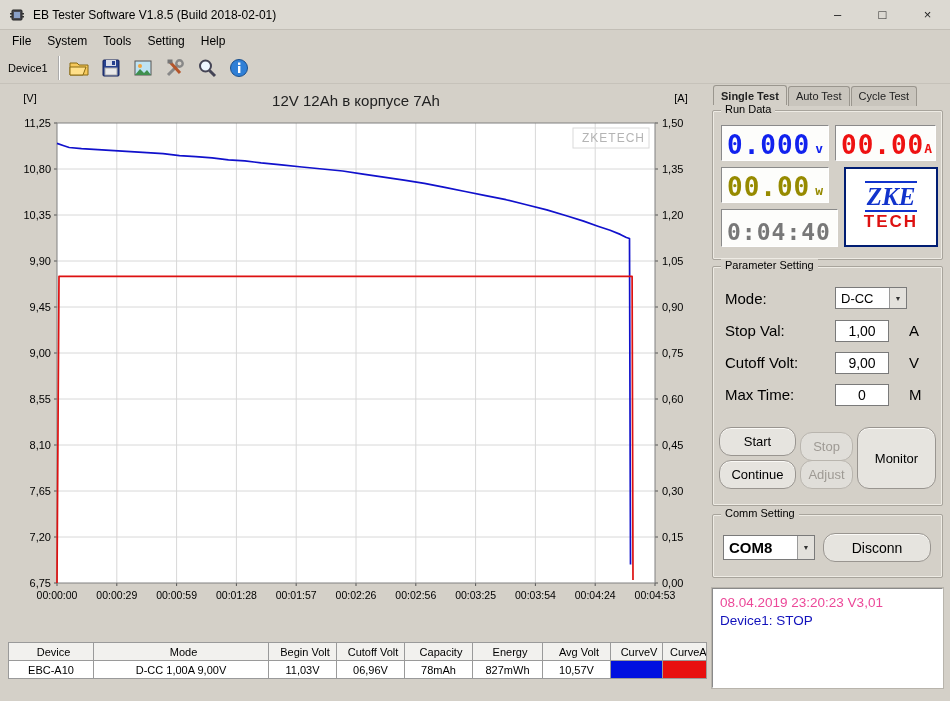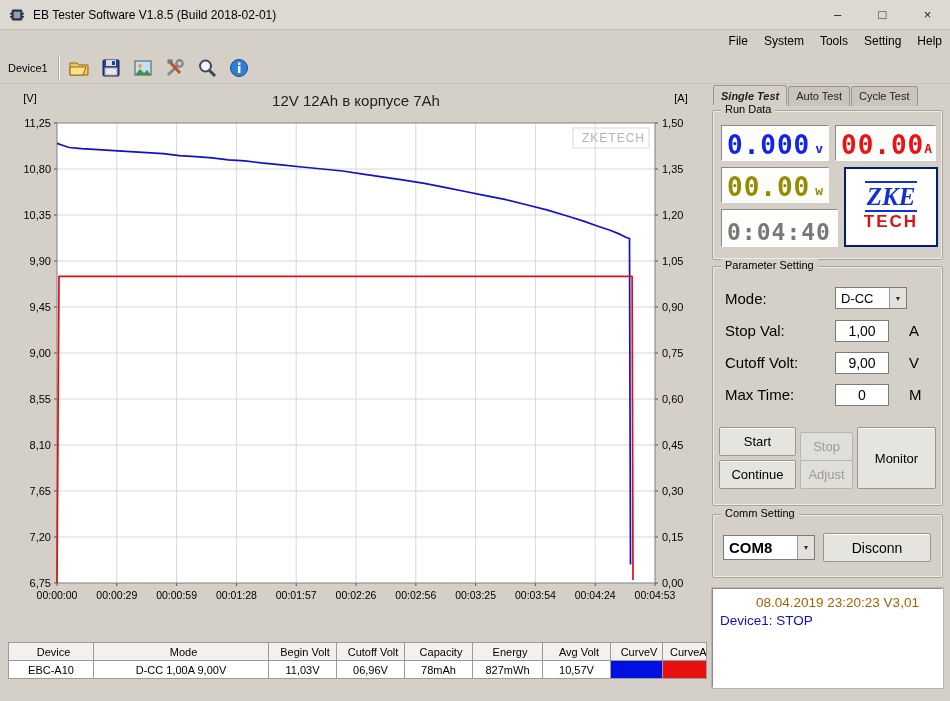--- a/index.html
+++ b/index.html
@@ -8,21 +8,21 @@
   #window { position:absolute; inset:0; background:#d4d0c8; outline:1px solid #7a7a7a; }
 
   
   #titlebar { position:absolute; left:0; top:0; width:950px; height:30px; background:#dcd9d2; display:flex; align-items:center; border-bottom:1px solid #c2beb6;}
   #titlebar .app-icon { width:16px; height:16px; margin:0 8px 0 9px; }
   #titlebar .title { font-size:12px; color:#000;text-align:right; }
   .caption-btns { margin-left:auto; display:flex; height:30px; }
   .caption-btn { width:45px; height:30px; display:flex; align-items:center; justify-content:center; font-size:13px; color:#222; cursor:default;}
 
   
-  #menubar { position:absolute; left:0; top:30px; width:950px; height:22px; display:flex; align-items:center; padding-left:4px;justify-content:flex-end; }
+  #menubar { position:absolute; left:0; top:30px; width:950px; height:22px; display:flex; align-items:center; padding-left:4px; }
   .menu-item { font-size:12px; padding:3px 8px; color:#000; }
 
   
   #toolbar { position:absolute; left:0; top:52px; width:950px; height:32px; display:flex; align-items:center; border-bottom:1px solid #c6c2ba;}
   .device-label { font-size:11px; padding:0 10px 0 8px; border-right:2px groove #fff; height:24px; display:flex; align-items:center; }
   .tb-icon { width:26px; height:26px; margin-left:6px; display:flex; align-items:center; justify-content:center; border:1px solid transparent; }
 
   
   #chart-wrap { position:absolute; left:0; top:84px; width:710px; height:540px; }
   svg text { font-family:"Liberation Sans", sans-serif; }
@@ -30,21 +30,21 @@
   
   #result-table { position:absolute; left:8px; top:642px; width:698px; border-collapse:collapse; table-layout:fixed; background:#fff; }
   #result-table td { border:1px solid #9a9a9a; font-size:11px; text-align:center; height:18px; padding:0 2px; overflow:hidden; white-space:nowrap; }
   #result-table tr.hdr td { background:#f2f1ee;padding-left:7px; }
   td.swatch { padding:0; }
 
   
   #right-panel { position:absolute; left:710px; top:84px; width:240px; height:617px; }
   .tabs { position:absolute; left:3px; top:2px; display:flex; height:20px; }
   .tab { font-size:11px; padding:3px 7px 2px; border:1px solid #9a968e; border-bottom:none; background:#c9c5bd; color:#222; border-radius:3px 3px 0 0; margin-right:1px;}
-  .tab.active { background:#d4d0c8; position:relative; top:-1px; padding-top:4px; font-weight:bold;font-style:italic;}
+  .tab.active { background:#d4d0c8; position:relative; top:-1px; padding-top:4px; font-weight:bold;}
 
   .groupbox { position:absolute; border:1px solid #a8a49c; border-radius:2px; box-shadow:inset 0 0 0 1px #eeebe4; }
   .gb-label { position:absolute; top:-8px; left:8px; font-size:11px; background:#d4d0c8; padding:0 4px; }
 
   #gb-run { left:2px; top:26px; width:231px; height:150px; }
   .seg-display { position:absolute; background:#fdfdfb; border:1px solid; border-color:#8a8a8a #ffffff #ffffff #8a8a8a; display:flex; align-items:flex-end; padding:1px 5px 2px; }
   .seg { font-family:"DejaVu Sans Mono", monospace; font-weight:bold; font-size:26px; line-height:1; letter-spacing:1px; }
   .seg-unit { font-family:"DejaVu Sans Mono", monospace; font-weight:bold; font-size:13px; margin-left:auto; line-height:1.3; }
   #disp-v { left:8px; top:14px; width:108px; height:36px; }
   #disp-a { left:122px; top:14px; width:101px; height:36px; }
@@ -57,35 +57,35 @@
 
   #gb-param { left:2px; top:182px; width:231px; height:240px; }
   .p-label { position:absolute; left:12px; font-size:15px; color:#000; }
   .p-unit { position:absolute; left:196px; font-size:15px; color:#000; }
   .field { position:absolute; left:122px; width:54px; height:22px; background:#fff; border:1px solid #7a7a7a; font-size:14px; text-align:center; line-height:20px; }
   .combo { position:absolute; background:#fff; border:1px solid #7a7a7a; display:flex; align-items:stretch; }
   .combo-val { flex:1; font-size:13px; display:flex; align-items:center; padding-left:5px; }
   .combo-btn { width:17px; background:#e3e1dc; border-left:1px solid #9a9a9a; display:flex; align-items:center; justify-content:center; font-size:7px; color:#333; }
   #mode-combo { left:122px; top:20px; width:72px; height:22px; }
 
-  .btn { position:absolute; background:#e6e4df; border:1px solid #999590; border-radius:2px; font-size:13px; display:flex; align-items:center; justify-content:center; color:#000; box-shadow:inset 0 1px 0 #fbfaf7; }
+  .btn { position:absolute; background:#e6e4df; border:1px solid #999590; border-radius:12px; font-size:13px; display:flex; align-items:center; justify-content:center; color:#000; box-shadow:inset 0 1px 0 #fbfaf7; }
   .btn.disabled { color:#9e9a94; border-color:#b9b5ae; box-shadow:none; background:#e0ded9;}
   #btn-start { left:6px; top:160px; width:77px; height:29px; }
   #btn-stop { left:87px; top:165px; width:53px; height:29px; }
   #btn-monitor { left:144px; top:160px; width:79px; height:62px; }
   #btn-continue { left:6px; top:193px; width:77px; height:29px; }
   #btn-adjust { left:87px; top:193px; width:53px; height:29px; }
 
   #gb-comm { left:2px; top:430px; width:231px; height:64px; }
   #com-combo { left:10px; top:20px; width:92px; height:25px; }
   #com-combo .combo-val { font-size:15px; font-weight:bold; }
   #btn-disconn { left:110px; top:18px; width:108px; height:29px; font-size:14px; }
 
   #status-box { position:absolute; left:2px; top:504px; width:231px; height:100px; background:#fff; border:1px solid; border-color:#8a8a8a #fff #fff #8a8a8a; outline:1px solid #b8b4ac; padding:6px 7px; }
-  #status-line1 { font-size:13.5px; color:#a16207; white-space:nowrap;margin-left:36px; }
+  #status-line1 { font-size:13.5px; color:#ec4899; white-space:nowrap; }
   #status-line2 { font-size:13.5px; color:#1111bb; margin-top:3px; }
 </style>
 </head>
 <body>
 
 <div id="window">
 
   <div id="titlebar">
     <svg class="app-icon" viewBox="0 0 16 16">
       <rect x="3" y="3" width="10" height="10" rx="1" fill="#4a4a52" stroke="#222"></rect>

